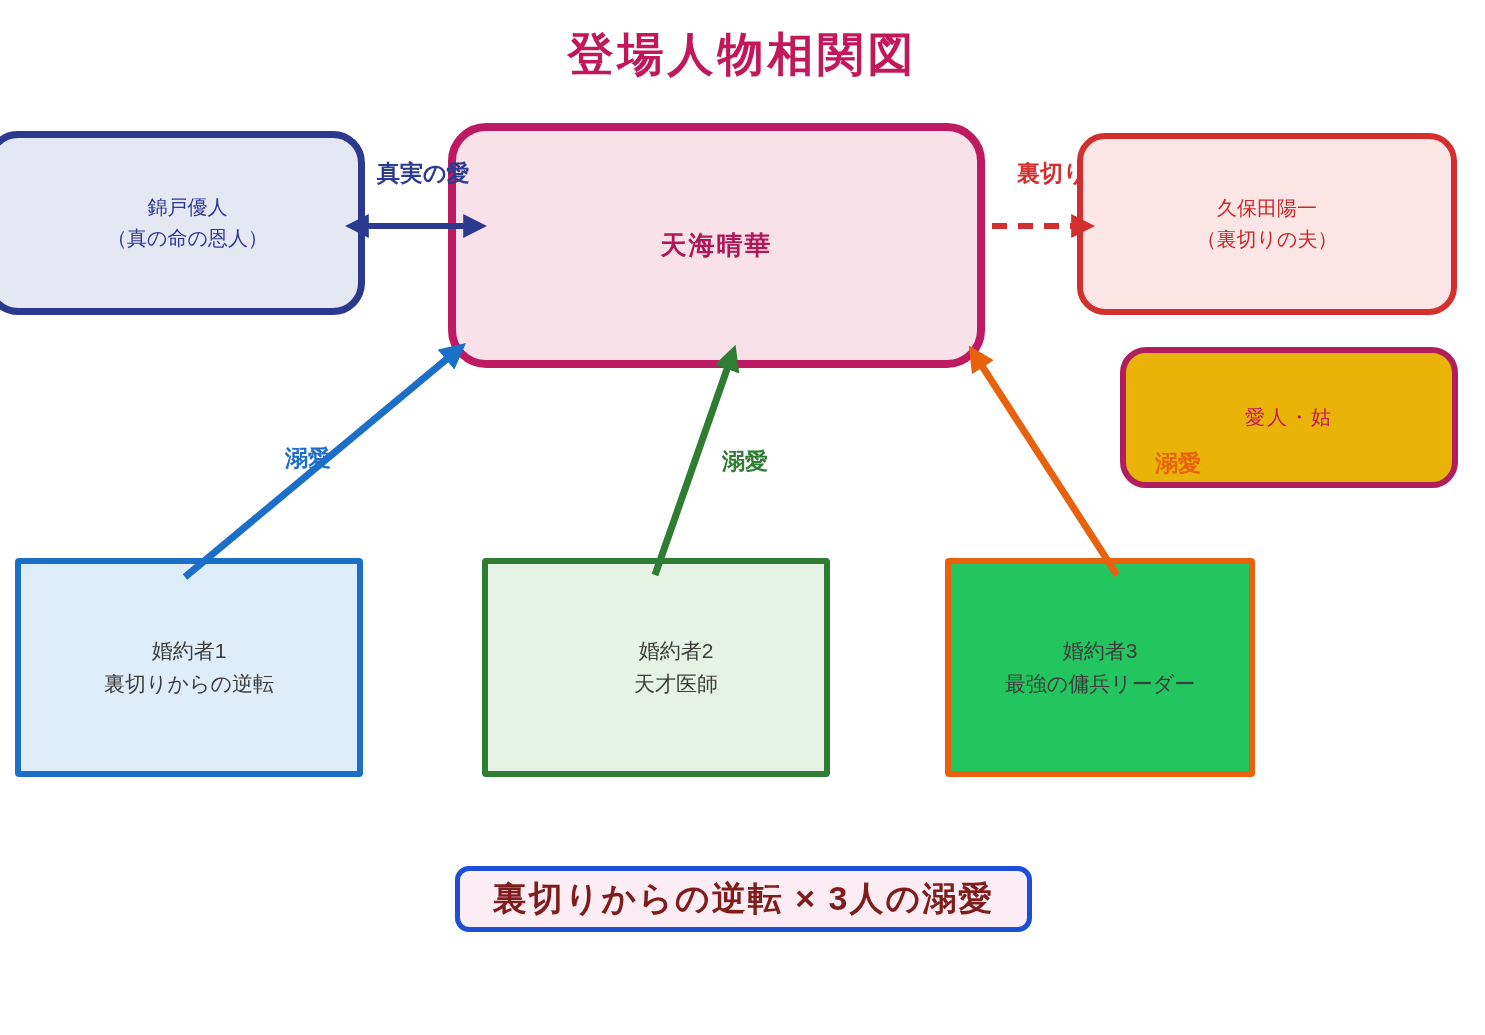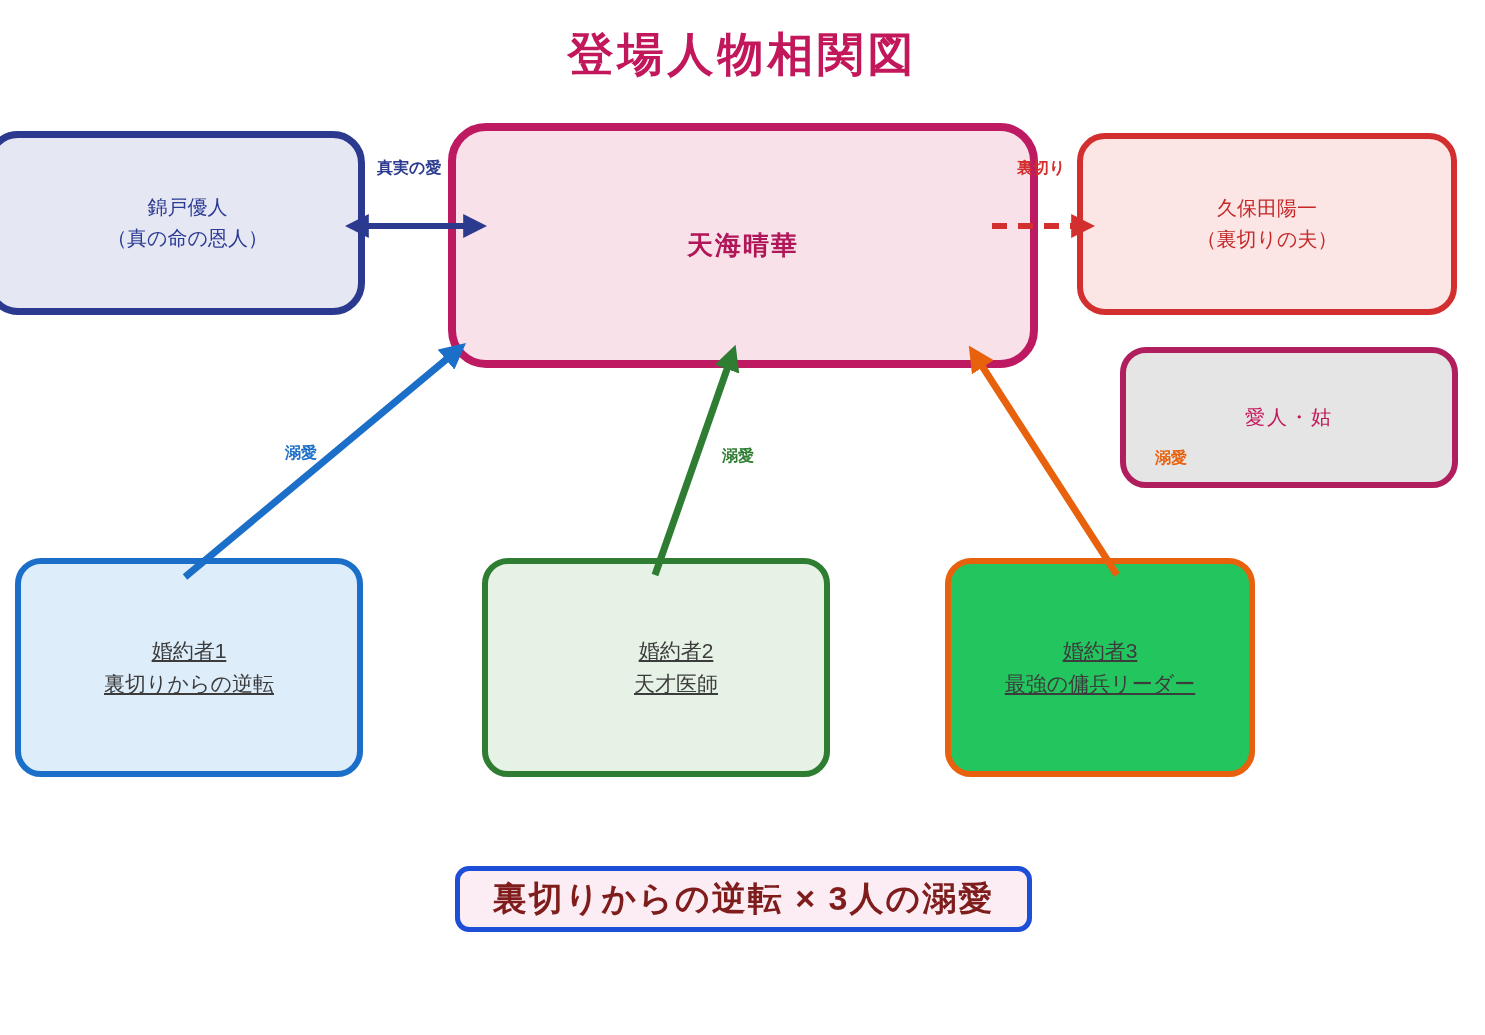--- a/index.html
+++ b/index.html
@@ -15,43 +15,43 @@
     position:absolute;box-sizing:border-box;display:flex;flex-direction:column;
     align-items:center;justify-content:center;text-align:center;line-height:1.55;
   }
   .node .nm,.node .rl{display:block;}
   .benefactor{
     left:-14px;top:131px;width:379px;height:184px;
     border:7px solid #2B3A8F;border-radius:32px;background:#E5E7F3;
     color:#2B3A93;font-size:20px;padding-left:24px;
   }
   .protagonist{
-    left:448px;top:123px;width:590px;height:245px;
+    left:448px;top:123px;width:537px;height:245px;
     border:8px solid #BE1A62;border-radius:38px;background:#F9E1E9;
     color:#B01758;font-size:26px;font-weight:bold;letter-spacing:2px;
   }
   .husband{
     left:1077px;top:133px;width:380px;height:182px;
     border:6px solid #D32F2F;border-radius:28px;background:#FBE5E5;
     color:#C62828;font-size:20px;
   }
   .mistress{
     left:1120px;top:347px;width:338px;height:141px;
-    border:6px solid #B01E5E;border-radius:26px;background:#e5e5e5;
+    border:6px solid #B01E5E;border-radius:26px;background:#eab308;
     color:#C2185B;font-size:20px;letter-spacing:2px;
   }
   .fiance{
-    width:348px;height:219px;top:558px;border-radius:26px;
-    color:#3C3C3C;font-size:21px;text-decoration:underline;
+    width:348px;height:219px;top:558px;border-radius:4px;
+    color:#3C3C3C;font-size:21px;
   }
   .fiance1{left:15px;border:6px solid #1B6FC8;background:#DDEDFA;}
   .fiance2{left:482px;border:6px solid #2E7D32;background:#E5F2E5;padding-left:40px;}
   .fiance3{left:945px;width:310px;border:6px solid #E8610D;background:#22c55e;}
   .edge-label{
-    position:absolute;font-weight:bold;font-size:16px;white-space:nowrap;z-index:6;
+    position:absolute;font-weight:bold;font-size:23px;white-space:nowrap;z-index:6;
   }
   .lbl-true-love{left:377px;top:158px;color:#2B3A8F;}
   .lbl-betrayal{left:1017px;top:158px;color:#D32F2F;}
   .lbl-doting1{left:285px;top:443px;color:#1B6FC8;}
   .lbl-doting2{left:722px;top:446px;color:#2E7D32;}
   .lbl-doting3{left:1155px;top:448px;color:#E8610D;}
   .arrows{position:absolute;left:0;top:0;width:1485px;height:1035px;z-index:5;pointer-events:none;}
   .banner{
     position:absolute;left:455px;top:866px;width:577px;height:66px;box-sizing:border-box;
     border:5px solid #1d4ed8;border-radius:14px;background:#FCEDF4;

